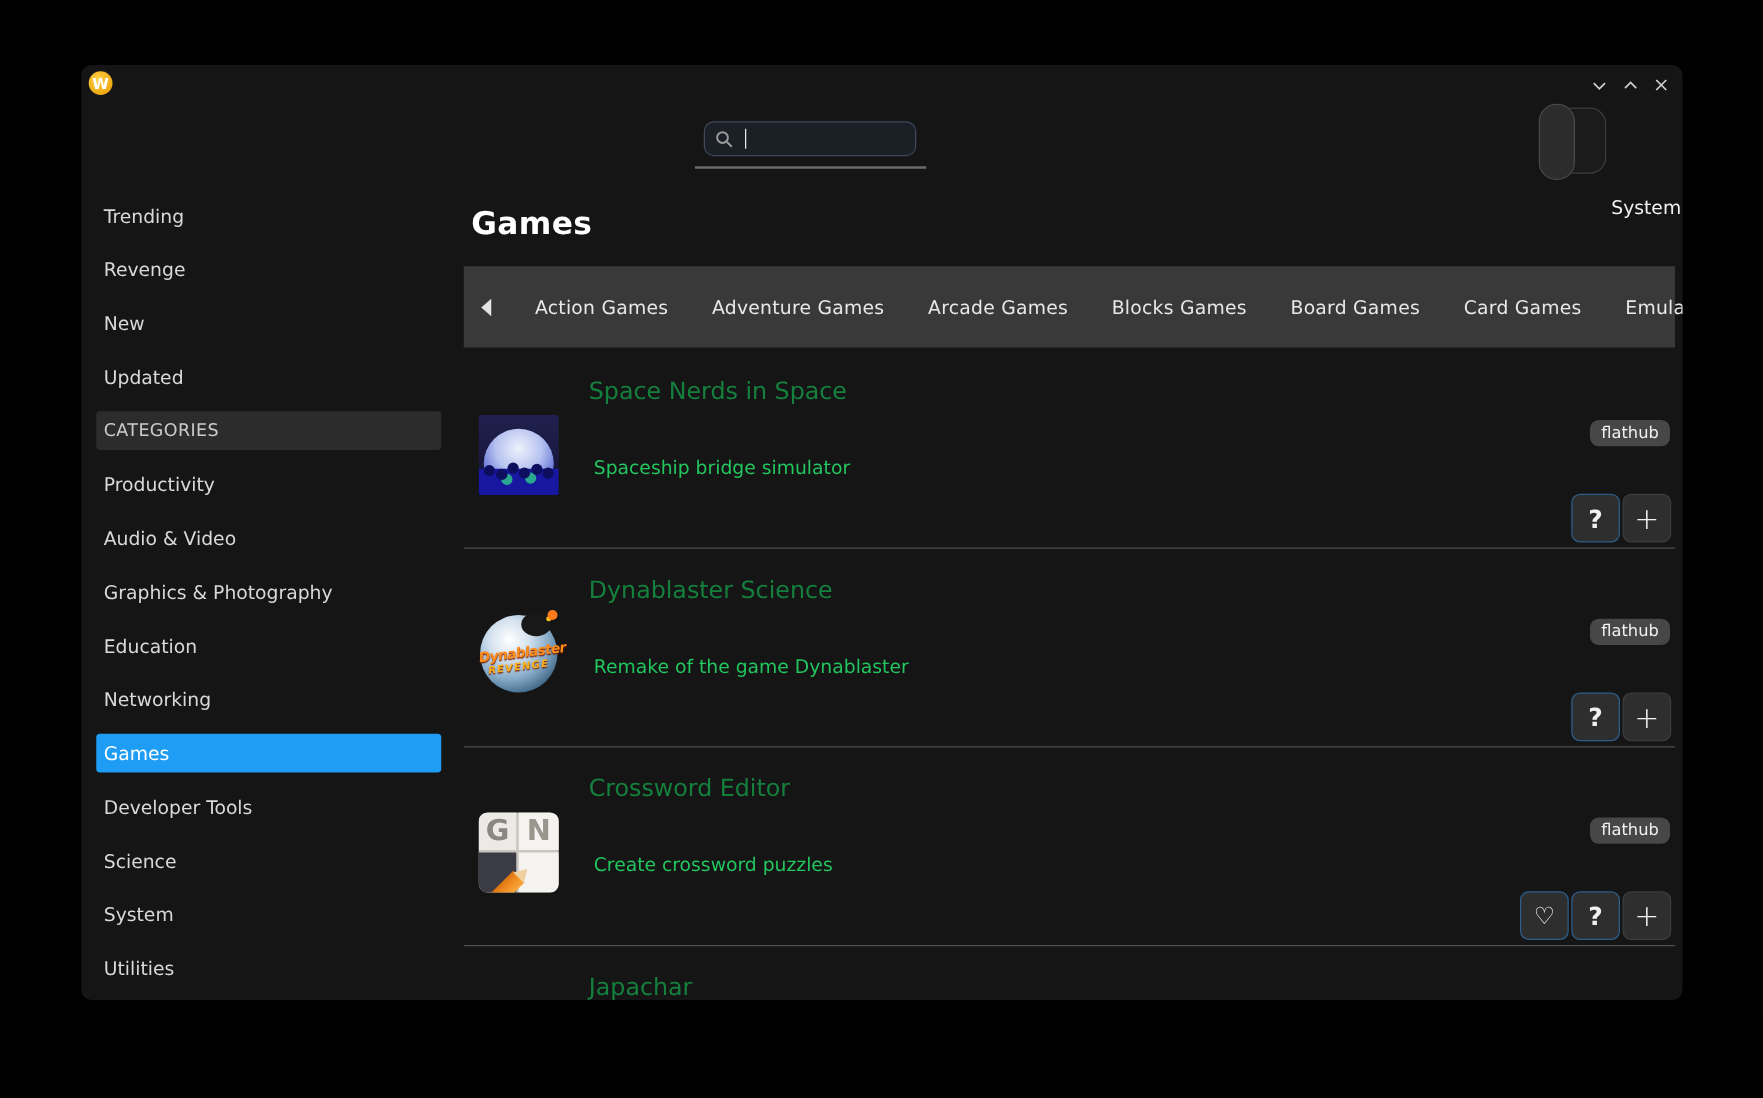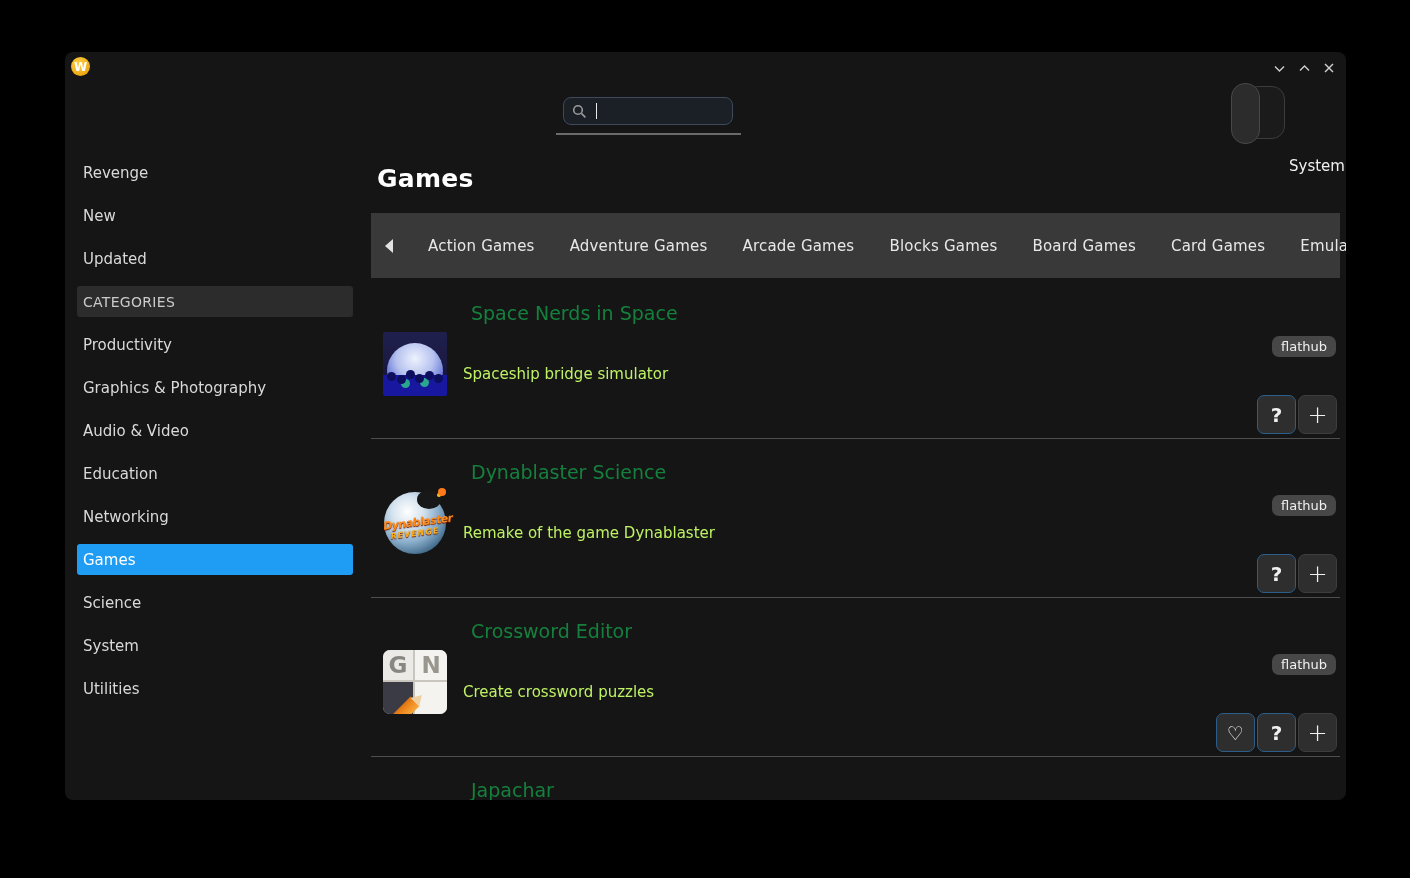--- a/index.html
+++ b/index.html
@@ -51,21 +51,21 @@
   .scroll-btn { width:24px; height:50px; background:none; border:none; display:flex;
                 align-items:center; justify-content:center; }
   .tri-left  { width:0; height:0; border-top:7px solid transparent; border-bottom:7px solid transparent;
                border-right:8px solid #e3e3e3; }
 
   
   .app-list { position:absolute; left:0; top:228px; width:969px; }
   .app-row { position:relative; height:158px; border-bottom:1px solid #4e4e4e; }
   .app-row.partial { height:80px; border-bottom:none; }
   .app-title { position:absolute; left:100px; top:22px; font-size:19px; color:#15803d; }
-  .app-desc  { position:absolute; left:92px; top:85px; font-size:15px; color:#bef264; }
+  .app-desc  { position:absolute; left:104px; top:85px; font-size:15px; color:#22c55e; }
   .badge { position:absolute; top:56px; right:4px; background:#474747; color:#f0f0f0;
            font-size:13px; padding:3px 9px; border-radius:7px; }
   .row-buttons { position:absolute; top:115px; right:3px; display:flex; gap:2px; }
   .icon-btn { width:37px; height:37px; border-radius:7px; background:#2e2e2e;
               border:1px solid #3d3d3d; color:#f0f0f0; display:flex; align-items:center;
               justify-content:center; font-family:inherit; padding:0; }
   .icon-btn.help { font-size:20px; font-weight:600; border-color:#2d5e8a; }
   .icon-btn.favorite { font-size:19px; border-color:#2d5e8a; }
   .icon-btn.add { font-size:24px; font-weight:300; }
 
@@ -154,48 +154,54 @@
     <span class="caret"></span>
   </div>
   <div class="search-underline"></div>
 
   <div class="toggle-track"></div>
   <div class="toggle-knob"></div>
   <div class="system-label">System</div>
 
   <nav class="sidebar">
       <div class="sb-item">
+        <span class="sb-label">Trending</span>
+      </div>
+      <div class="sb-item">
         <span class="sb-label">Revenge</span>
       </div>
       <div class="sb-item">
         <span class="sb-label">New</span>
       </div>
       <div class="sb-item">
         <span class="sb-label">Updated</span>
       </div>
       <div class="sb-item sb-section">
         <span class="sb-label">CATEGORIES</span>
       </div>
       <div class="sb-item">
         <span class="sb-label">Productivity</span>
       </div>
       <div class="sb-item">
+        <span class="sb-label">Audio &amp; Video</span>
+      </div>
+      <div class="sb-item">
         <span class="sb-label">Graphics &amp; Photography</span>
-      </div>
-      <div class="sb-item">
-        <span class="sb-label">Audio &amp; Video</span>
       </div>
       <div class="sb-item">
         <span class="sb-label">Education</span>
       </div>
       <div class="sb-item">
         <span class="sb-label">Networking</span>
       </div>
       <div class="sb-item selected">
         <span class="sb-label">Games</span>
+      </div>
+      <div class="sb-item">
+        <span class="sb-label">Developer Tools</span>
       </div>
       <div class="sb-item">
         <span class="sb-label">Science</span>
       </div>
       <div class="sb-item">
         <span class="sb-label">System</span>
       </div>
       <div class="sb-item">
         <span class="sb-label">Utilities</span>
       </div>

